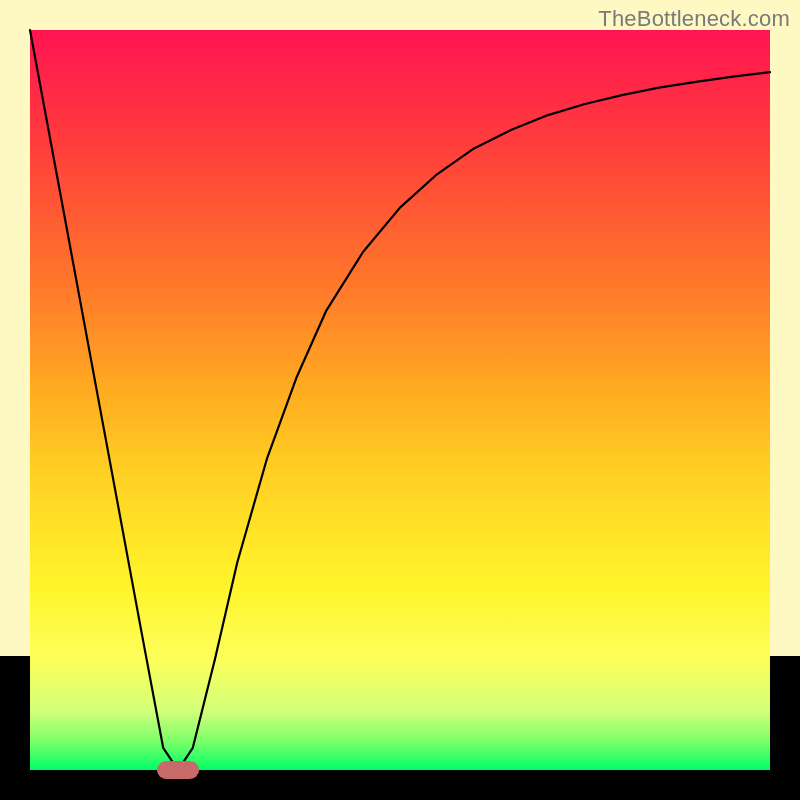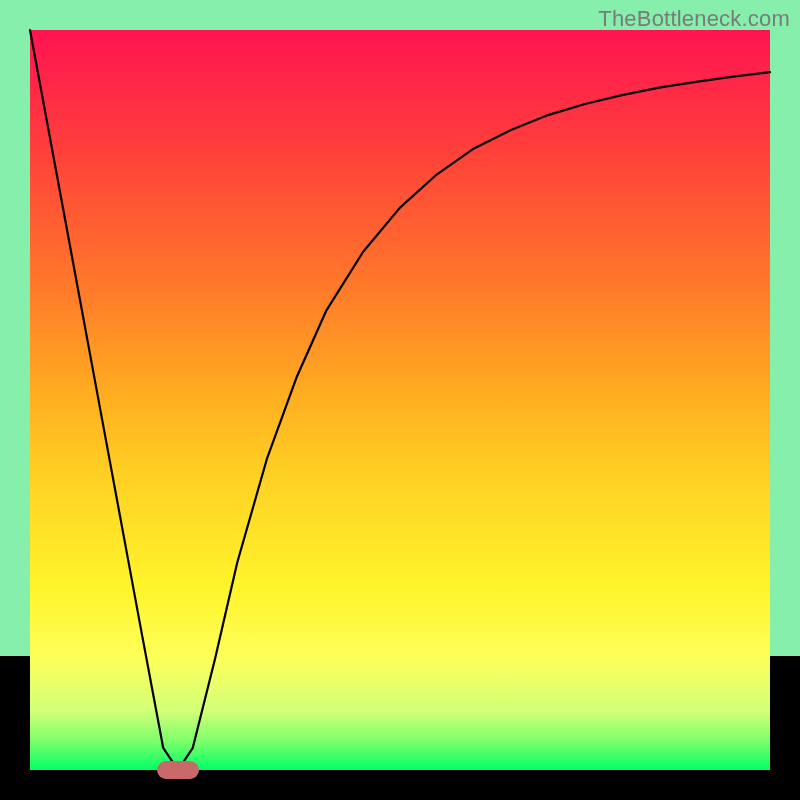--- a/index.html
+++ b/index.html
@@ -1,21 +1,21 @@
 <!DOCTYPE html>
 <html><head>
 <meta charset="utf-8">
 <style>
   * { margin: 0; padding: 0; box-sizing: border-box; }
   html, body { width: 800px; height: 800px; overflow: hidden; background: #000; }
   .frame {
     position: relative;
     width: 800px;
     height: 656px;
-    background: #86efac;
+    background: #fef9c3;
   }
   .plot-area {
     position: absolute;
     left: 30px;
     top: 30px;
     width: 740px;
     height: 740px;
     background: linear-gradient(to bottom,
       #ff1452 0%,
       #ff3c3c 15%,

